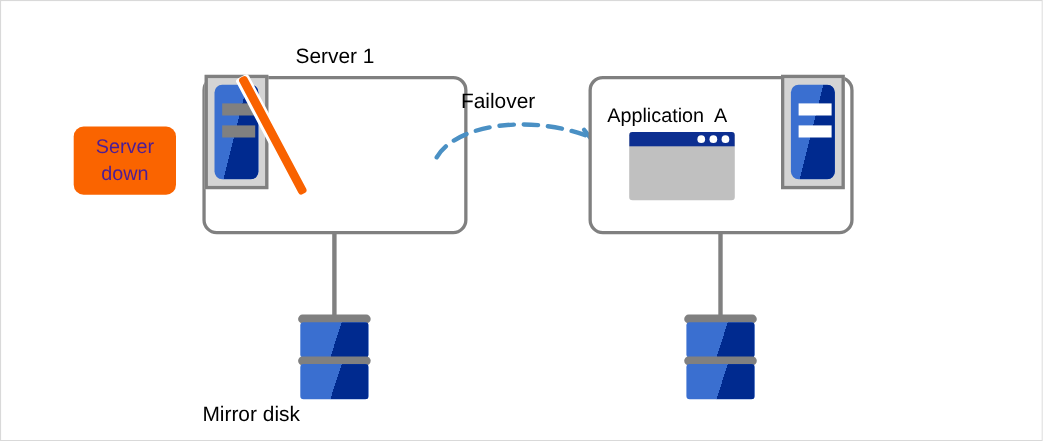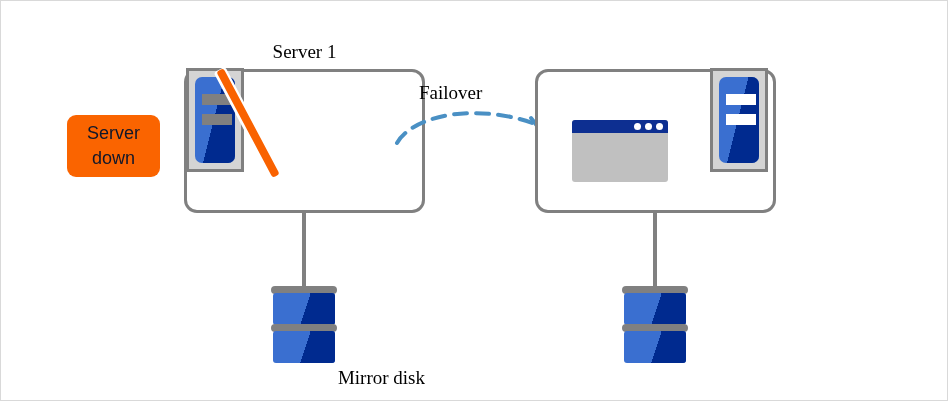--- a/index.html
+++ b/index.html
@@ -20,27 +20,27 @@
     overflow: hidden;
   }
 
   
   .label {
     position: absolute;
     color: #000000;
     font-size: 19px;
     line-height: 22px;
     white-space: pre;
-    font-family: Liberation Serif, serif;
+    font-family: Liberation Sans, sans-serif;
   }
   #server1-label { left: 183px; top: 40px; width: 241px; text-align: center; }
   #server2-label { left: 534px; top: 40px; width: 241px; text-align: center; }
   #failover-label { left: 418px; top: 81px; }
   #app-label { left: 551px; top: 93px; font-size: 18px; }
-  #mirrordisk-label { left: 183px; top: 366px; width: 241px; text-align: right; }
+  #mirrordisk-label { left: 183px; top: 366px; width: 241px; text-align: left; }
 
   
   .server-box {
     position: absolute;
     width: 241px;
     height: 144px;
     border: 3px solid #808080;
     border-radius: 13px;
     background: #ffffff;
     box-sizing: border-box;
@@ -119,21 +119,21 @@
 
   
   #server-down-badge {
     position: absolute;
     left: 66px;
     top: 114px;
     width: 93px;
     height: 62px;
     background: #fa6400;
     border-radius: 9px;
-    color: #0f172a;
+    color: #4c1d95;
     font-size: 18px;
     line-height: 25px;
     display: flex;
     flex-direction: column;
     align-items: center;
     justify-content: center;
     text-align: center;
   }
 
   
@@ -244,20 +244,21 @@
   </div>
 
   <div class="label" id="failover-label">Failover</div>
   <svg id="failover-arrow" viewBox="0 0 180 60" xmlns="http://www.w3.org/2000/svg">
     <path d="M 6 47 C 24 16, 96 6, 154 32" fill="none" stroke="#4a90c4" stroke-width="4" stroke-linecap="round" stroke-dasharray="13 9"></path>
     <path d="M 140 22 L 158 45 L 166 24" fill="none" stroke="#4a90c4" stroke-width="4" stroke-linecap="round" stroke-linejoin="round"></path>
   </svg>
 
   <div class="server-box" id="server2-box"></div>
 
+  <div class="label" id="app-label">Application  A</div>
 
   <div id="app-window">
     <div id="app-window-titlebar">
       <span class="app-dot d1"></span>
       <span class="app-dot d2"></span>
       <span class="app-dot d3"></span>
     </div>
   </div>
 
   <div class="server-icon bars-white" id="server2-icon">

